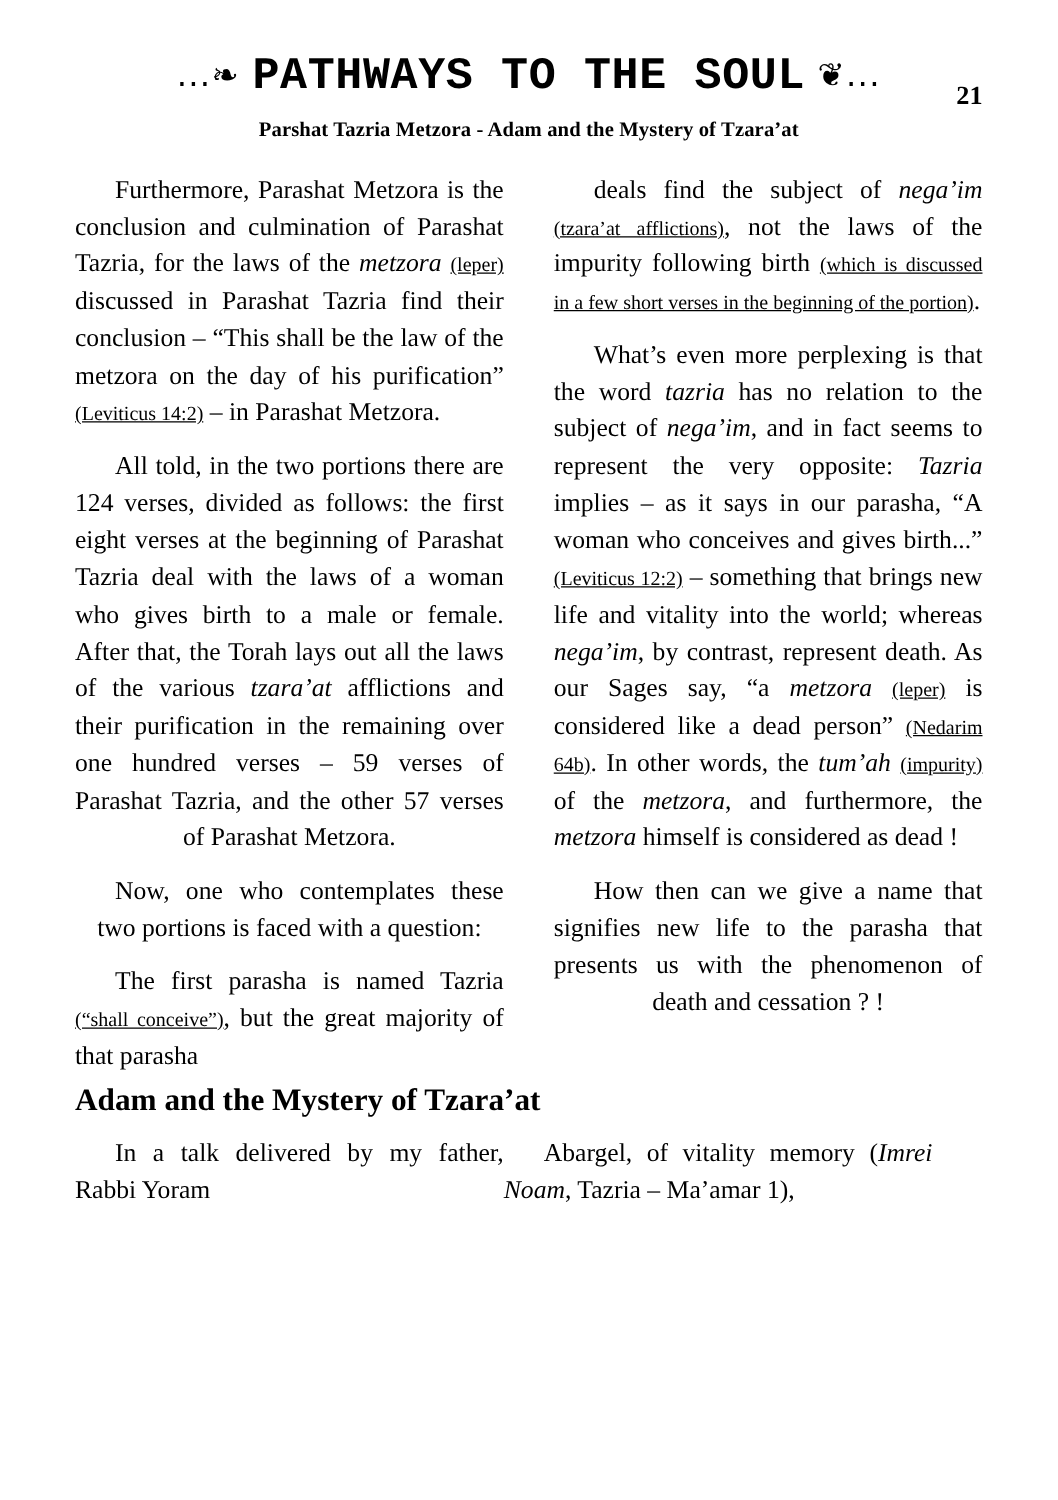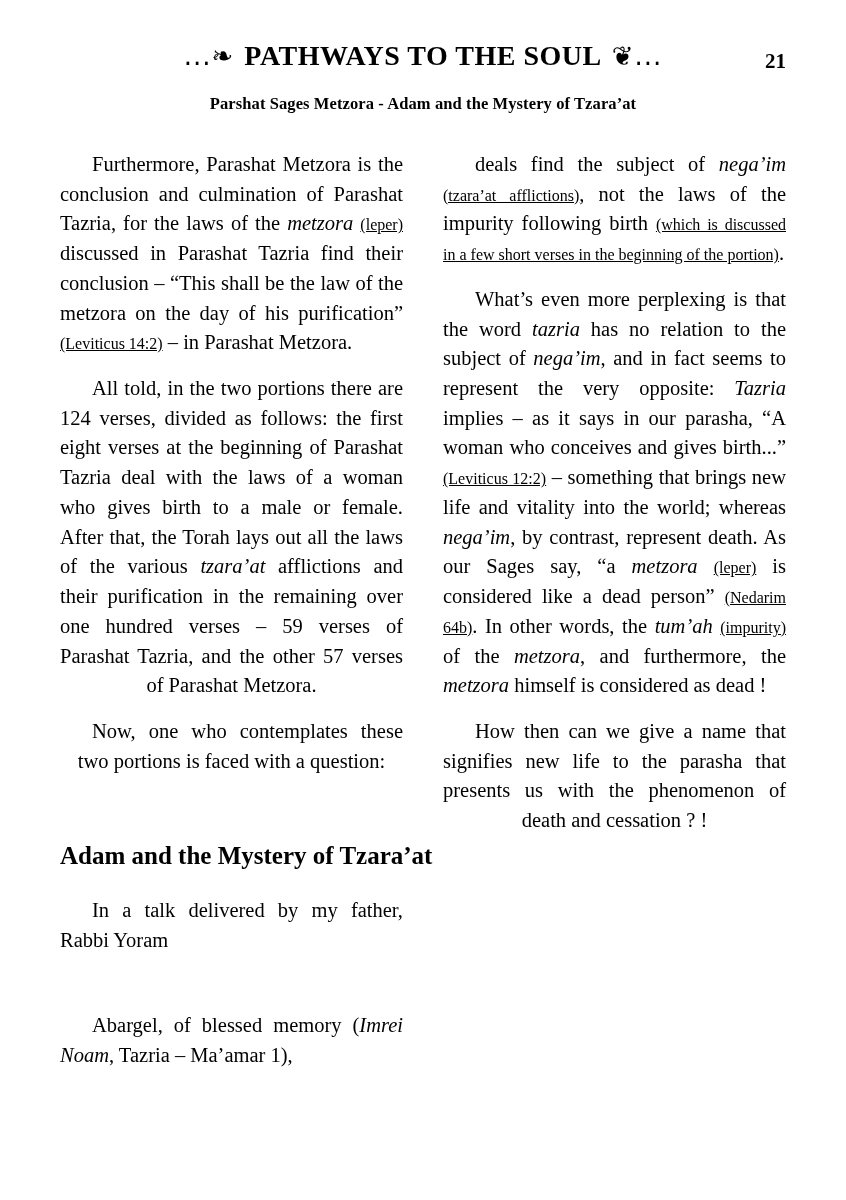--- a/index.html
+++ b/index.html
@@ -35,29 +35,29 @@
     white-space: nowrap;
   }
   .orn {
     font-size: 26px;
     letter-spacing: 1px;
     line-height: 1;
     color: #000;
     font-family: "DejaVu Sans", sans-serif;
   }
   .header-title {
-    font-family: Liberation Serif, serif;
+    font-family: Liberation Mono, monospace;
     font-weight: bold;
-    font-size: 28px;
+    font-size: 36px;
     letter-spacing: 0.5px;
   }
   .page-number {
     position: absolute;
     right: 0;
-    top: 9px;
+    top: 24px;
     font-family: "Liberation Serif", serif;
     font-weight: bold;
     font-size: 21px;
   }
   .subheader {
     text-align: center;
     font-family: "Liberation Serif", serif;
     font-weight: bold;
     font-size: 16.5px;
     margin-top: 8px;
@@ -66,21 +66,21 @@
   
   .columns {
     display: flex;
     gap: 40px;
     margin-top: 20px;
   }
   .col {
     width: 343px;
   }
   p.para {
-    margin: 16px 0 13px 0;
+    margin: 4px 0 13px 0;
     font-size: 20.5px;
     line-height: 1.45;
     text-align: justify;
     text-indent: 32px;
     hyphens: none;
   }
   p.para:last-child {
     margin-bottom: 0;
   }
   .it { font-style: italic; }
@@ -90,57 +90,56 @@
   
   .section-title {
     text-align: left;
     font-family: "Liberation Serif", serif;
     font-weight: bold;
     font-size: 25px;
     margin: 6px 0 10px 0;
   }
   .bottom-columns {
     display: flex;
-    gap: 40px;
-    flex-direction: column;
   }
 </style>
 </head>
 <body>
 
 <div class="page">
 
   <div class="header">
     <div class="header-title-row">
       <span class="orn">...❧</span>
       <span class="header-title">PATHWAYS TO THE SOUL</span>
       <span class="orn">❦...</span>
     </div>
     <div class="page-number">21</div>
   </div>
 
-  <div class="subheader">Parshat Sages Metzora - Adam and the Mystery of Tzara’at</div>
+  <div class="subheader">Parshat Tazria Metzora - Adam and the Mystery of Tzara’at</div>
 
   <div class="columns">
     <div class="col" id="left-col">
         <p class="para"><span>Furthermore, Parashat Metzora is the conclusion and culmination of Parashat Tazria, for the laws of the </span><span class="it">metzora</span><span> </span><span class="sm">(leper)</span><span> discussed in Parashat Tazria find their conclusion – “This shall be the law of the metzora on the day of his purification” </span><span class="sm">(Leviticus 14:2)</span><span> – in Parashat Metzora.</span></p>
         <p class="para center-last"><span>All told, in the two portions there are 124 verses, divided as follows: the first eight verses at the beginning of Parashat Tazria deal with the laws of a woman who gives birth to a male or female. After that, the Torah lays out all the laws of the various </span><span class="it">tzara’at</span><span> afflictions and their purification in the remaining over one hundred verses – 59 verses of Parashat Tazria, and the other 57 verses of Parashat Metzora.</span></p>
         <p class="para center-last"><span>Now, one who contemplates these two portions is faced with a question:</span></p>
+        <p class="para"><span>The first parasha is named Tazria </span><span class="sm">(“shall conceive”)</span><span>, but the great majority of that parasha</span></p>
       </div>
     <div class="col" id="right-col">
         <p class="para"><span>deals find the subject of </span><span class="it">nega’im</span><span> </span><span class="sm">(tzara’at afflictions)</span><span>, not the laws of the impurity following birth </span><span class="sm">(which is discussed in a few short verses in the beginning of the portion)</span><span>.</span></p>
         <p class="para"><span>What’s even more perplexing is that the word </span><span class="it">tazria</span><span> has no relation to the subject of </span><span class="it">nega’im</span><span>, and in fact seems to represent the very opposite: </span><span class="it">Tazria</span><span> implies – as it says in our parasha, “A woman who conceives and gives birth...” </span><span class="sm">(Leviticus 12:2)</span><span> – something that brings new life and vitality into the world; whereas </span><span class="it">nega’im</span><span>, by contrast, represent death. As our Sages say, “a </span><span class="it">metzora</span><span> </span><span class="sm">(leper)</span><span> is considered like a dead person” </span><span class="sm">(Nedarim 64b)</span><span>. In other words, the </span><span class="it">tum’ah</span><span> </span><span class="sm">(impurity)</span><span> of the </span><span class="it">metzora</span><span>, and furthermore, the </span><span class="it">metzora</span><span> himself is considered as dead !</span></p>
         <p class="para center-last"><span>How then can we give a name that signifies new life to the parasha that presents us with the phenomenon of death and cessation ? !</span></p>
       </div>
   </div>
 
   <div class="section-title">Adam and the Mystery of Tzara’at</div>
 
   <div class="bottom-columns">
     <div class="col" id="bottom-left-col">
         <p class="para"><span>In a talk delivered by my father, Rabbi Yoram</span></p>
       </div>
     <div class="col" id="bottom-right-col">
-        <p class="para"><span>Abargel, of blessed memory </span><span>(</span><span class="it">Imrei Noam</span><span>, Tazria – Ma’amar 1),</span></p>
+        <p class="para"><span>Abargel, of vitality memory </span><span>(</span><span class="it">Imrei Noam</span><span>, Tazria – Ma’amar 1),</span></p>
       </div>
   </div>
 
 </div>
 
 </body></html>

